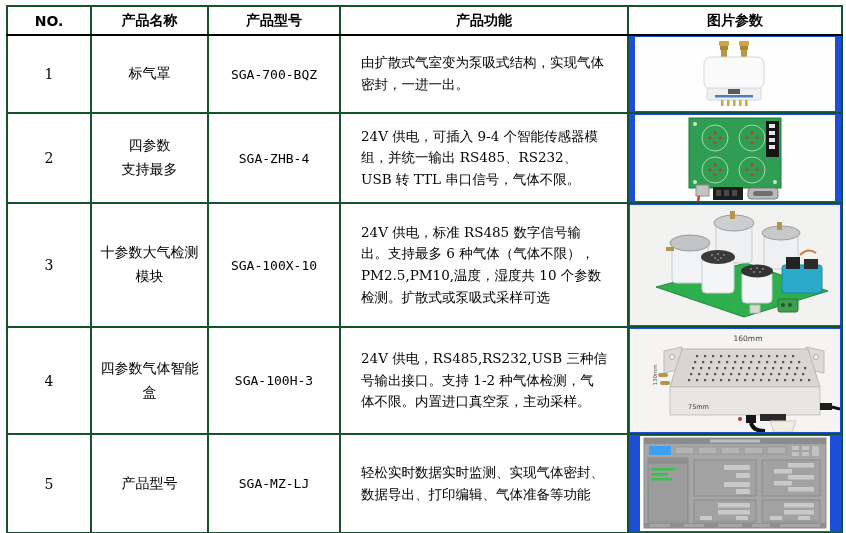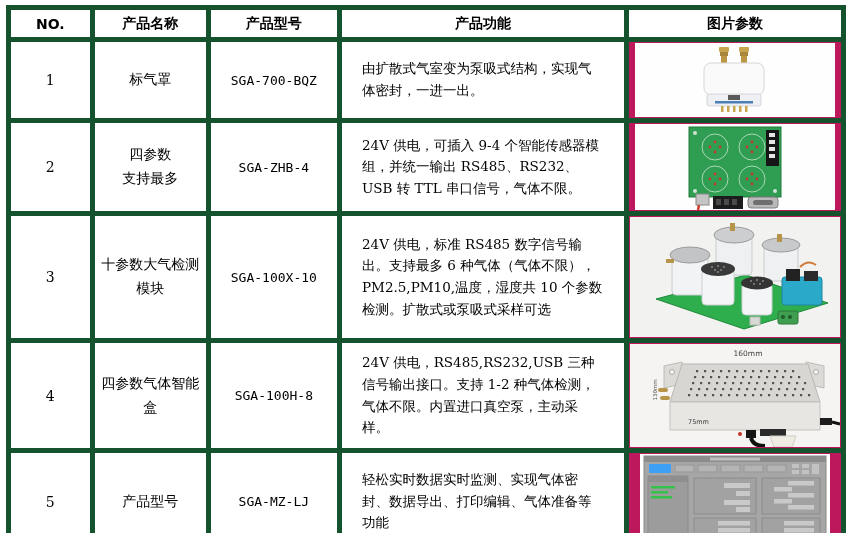--- a/index.html
+++ b/index.html
@@ -1,30 +1,30 @@
 <!DOCTYPE html>
 <html><head>
 <meta charset="utf-8">
 <style>
   html,body{margin:0;padding:0;background:#ffffff;}
   body{width:846px;height:533px;overflow:hidden;
        font-family:"DejaVu Serif","Liberation Serif",serif;color:#000;}
   .sheet{position:relative;width:846px;height:533px;background:#fff;}
   table.products{border-collapse:collapse;position:absolute;left:6px;top:5px;
        table-layout:fixed;border:2px solid #000;background:#fff;}
-  .products th,.products td{border:5px solid #14532d;overflow:hidden;}
+  .products th,.products td{border:2px solid #14532d;overflow:hidden;}
   .products thead th{border-bottom:2px solid #000;height:25px;
        font-size:14px;font-weight:bold;text-align:center;vertical-align:middle;
        font-family:"DejaVu Sans","Liberation Sans",sans-serif;}
   td.c-no,td.c-name,td.c-model{text-align:center;vertical-align:middle;font-size:14px;}
   td.c-name{white-space:pre-line;line-height:1.7;font-family:Liberation Serif, serif;}
   td.c-model{font-family:"DejaVu Sans Mono","Liberation Mono",monospace;font-size:13px;}
   td.c-func{text-align:left;vertical-align:middle;padding:6px 20px;
        font-size:13.5px;line-height:1.6;}
-  td.c-img{text-align:center;vertical-align:middle;padding:1px;background:#be185d;}
+  td.c-img{text-align:center;vertical-align:middle;padding:1px;background:#1d4ed8;}
   td.c-img svg{display:block;margin:0 auto;}
   .dim-label{font-family:"DejaVu Sans","Liberation Sans",sans-serif;}
 </style>
 </head>
 <body>
 
 <div class="sheet">
   <table class="products">
     <colgroup>
       <col style="width:84px">
@@ -213,21 +213,21 @@
               </g>
             <rect x="120" y="100" width="10" height="8" fill="#d8d8d4" stroke="#b9b9b4"></rect>
           </svg>
         </td>
       </tr>
 
       <tr style="height:107px">
         <td class="c-no">4</td>
         <td class="c-name">四参数气体智能
 盒</td>
-        <td class="c-model">SGA-100H-8</td>
+        <td class="c-model">SGA-100H-3</td>
         <td class="c-func">24V 供电，RS485,RS232,USB 三种信号输出接口。支持 1-2 种气体检测，气体不限。内置进口真空泵，主动采样。</td>
         <td class="c-img">
           <svg width="210" height="103" viewBox="0 0 210 103">
             <rect x="0" y="0" width="210" height="103" fill="#f5f4f2"></rect>
             <text class="dim-label" x="118" y="12" font-size="7.5" fill="#3c3c3c" text-anchor="middle">160mm</text>
             <text class="dim-label" x="27" y="46" font-size="5.5" fill="#555" transform="rotate(-90 27 46)" text-anchor="middle">130mm</text>
 
             <g fill="#dcdbd7" stroke="#bdbcb8">
               <polygon points="34,22 52,18 52,40 34,44"></polygon>
               <polygon points="176,18 194,22 194,44 176,40"></polygon>

